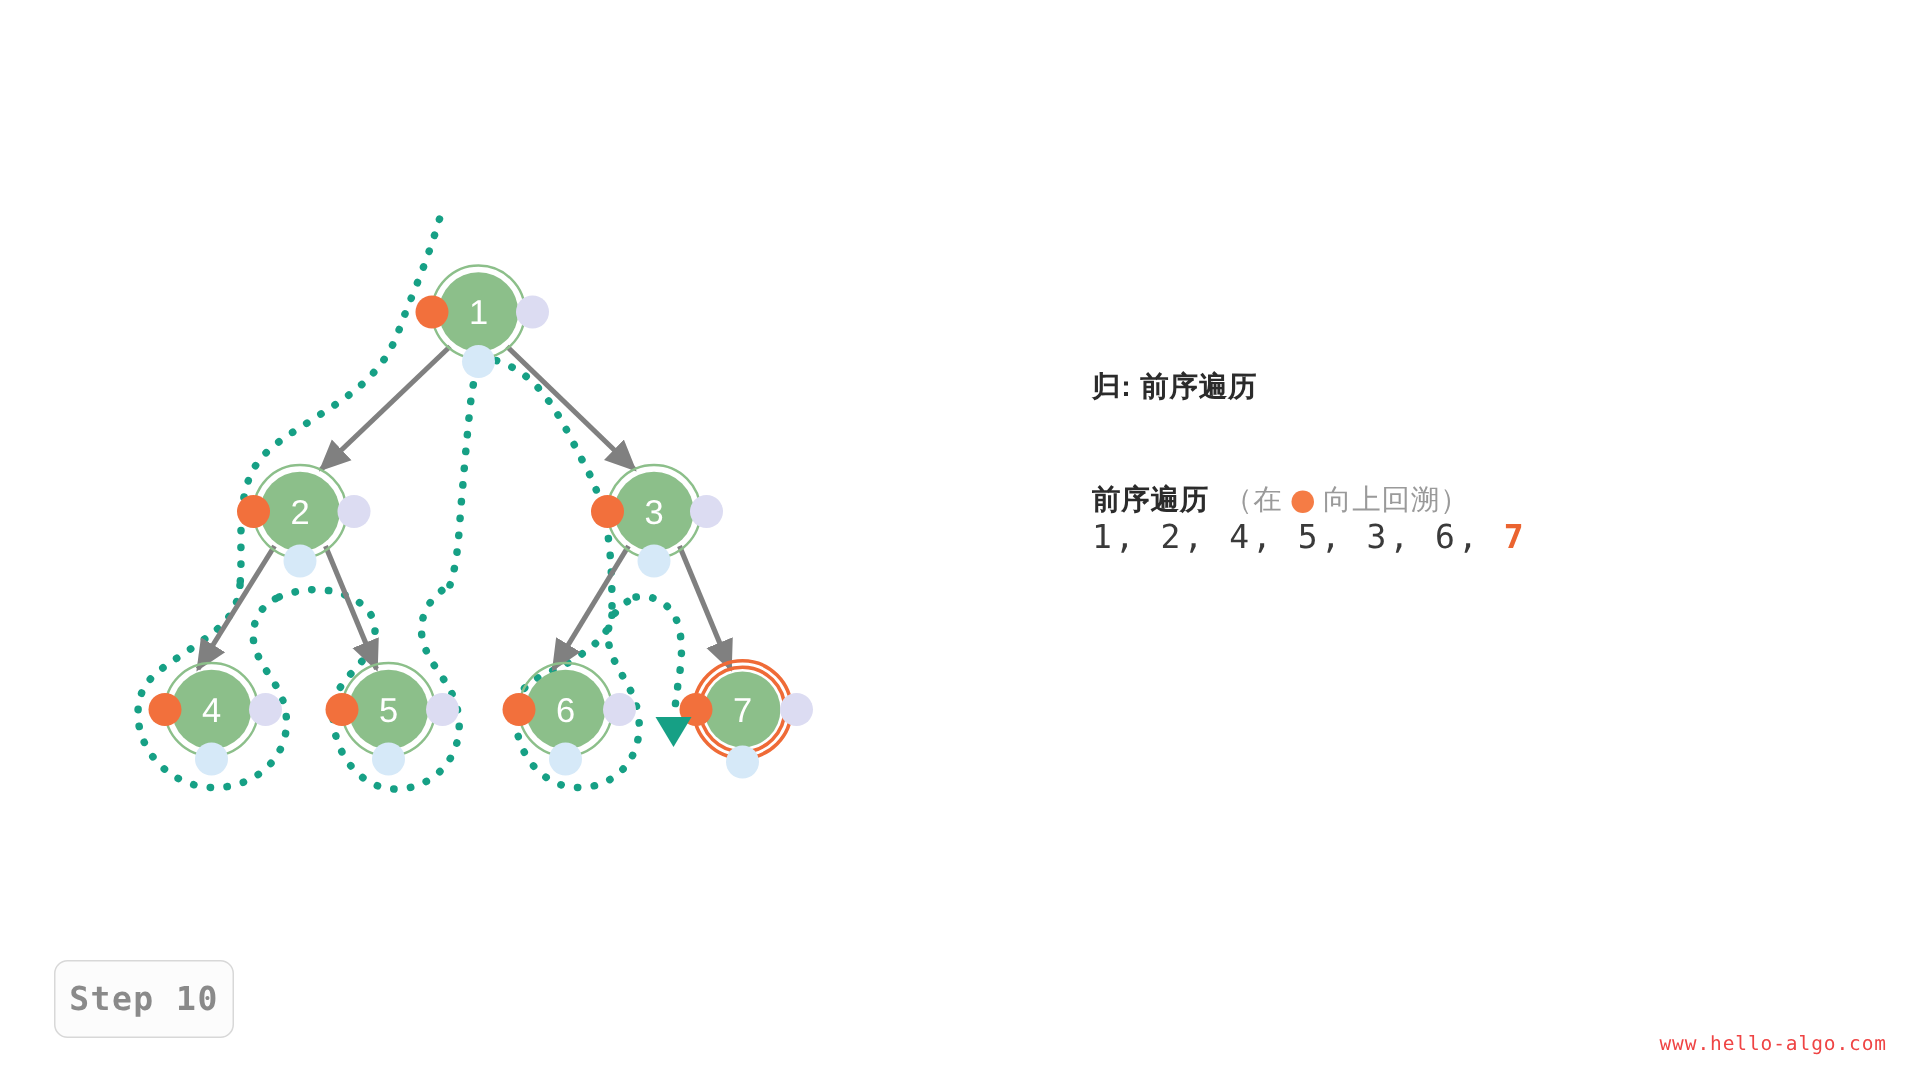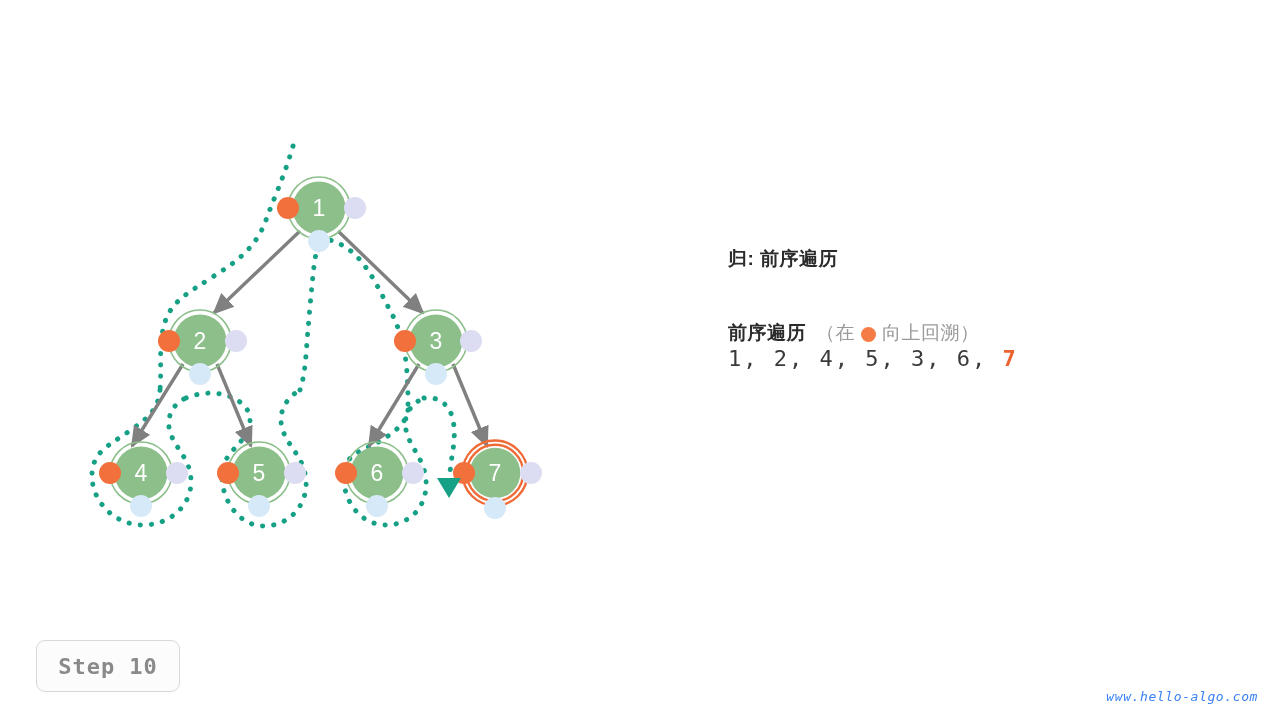--- a/index.html
+++ b/index.html
@@ -85,44 +85,43 @@
     white-space: nowrap;
   }
   .seq .cur {
     color: #eb6430;
     font-weight: bold;
   }
   .step-badge {
     position: absolute;
     left: 36px;
     top: 640px;
-    width: 144px;
+    width: 120px;
     height: 52px;
     box-sizing: border-box;
     border: 1.6px solid #d8d8d8;
     border-radius: 9px;
     background: #fcfcfc;
     display: flex;
     align-items: center;
     justify-content: center;
     font-family: "DejaVu Sans Mono", "Liberation Mono", monospace;
     font-size: 22px;
     font-weight: bold;
     color: #8a8a8a;
     letter-spacing: 1px;
   }
   .watermark {
     position: absolute;
     right: 22px;
     bottom: 16px;
     font-family: "DejaVu Sans Mono", "Liberation Mono", monospace;
     font-size: 13px;
-    color: #3b82f6;
+    color: #ef4444;
     letter-spacing: 0.6px;
-    font-style: italic;
   }
   .node-label {
     font-family: "Liberation Sans", sans-serif;
     font-size: 23px;
     fill: #ffffff;
   }
 </style>
 </head>
 <body>
 

